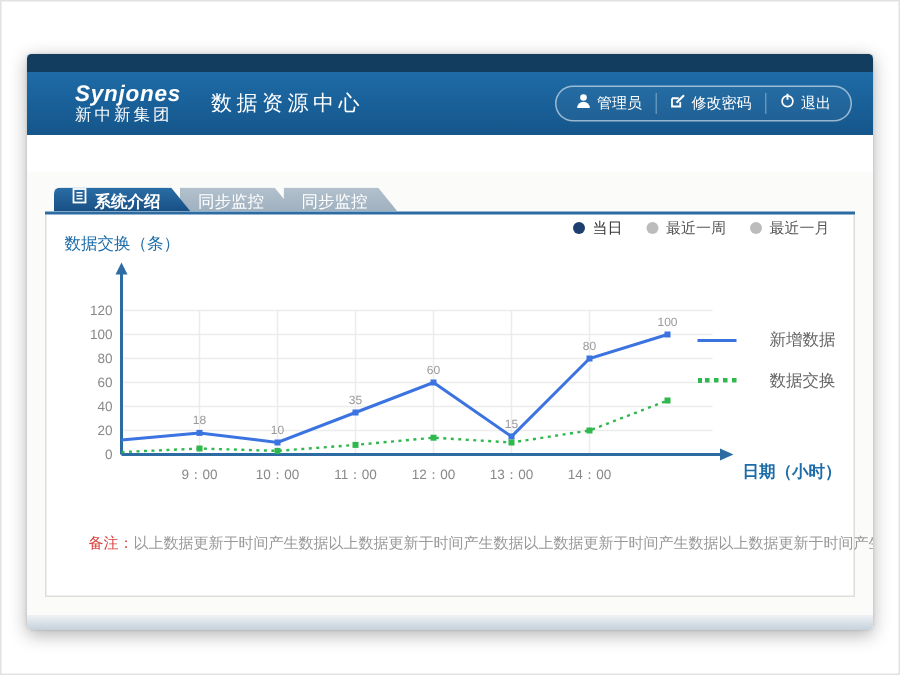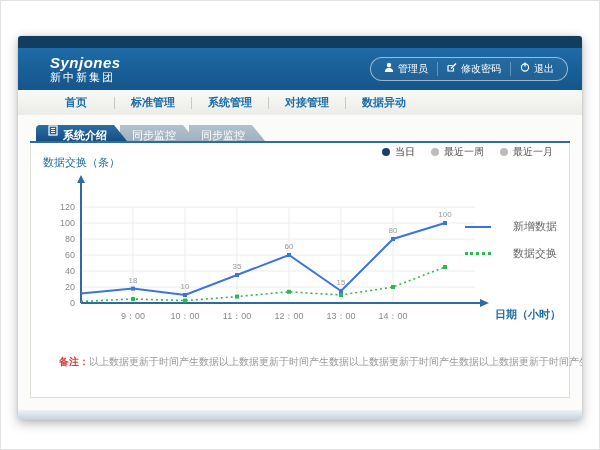--- a/index.html
+++ b/index.html
@@ -41,36 +41,37 @@
   
   .ylabel{position:absolute;left:12px;top:12px;font-size:11px;font-weight:normal;color:#1b6ca8}
   .chart-svg{position:absolute;left:10px;top:30px}
   .xlabel{position:absolute;right:8px;top:164px;font-size:11px;font-weight:bold;color:#1b6ca8}
   .legend{position:absolute;right:12px;top:76px;display:flex;flex-direction:column;gap:12px}
   .legend-item{display:flex;align-items:center;gap:22px;font-size:11px;color:#666;cursor:pointer}
   .legend-swatch{width:26px;height:0;border-top:2px solid #3b73e0}
   .legend-swatch.dotted{border-top-style:dotted;border-top-width:3px;border-top-color:#2eb84d}
   
   .note{position:absolute;left:28px;top:212px;font-size:10px;color:#999;white-space:nowrap}
-  .note-prefix{color:#d9403c;font-weight:bold}
+  .note-prefix{color:#d9403c;font-weight:normal}
   .win-footer{position:absolute;left:0;right:0;bottom:0;height:10px;background:linear-gradient(#eef2f5,#c6d1da)}
 </style>
 </head>
 <body>
 
 <div class="page-frame"></div>
 
 <div class="window">
   <div class="topstrip"></div>
 
   <div class="header">
     <div class="logo">
       <span class="logo-en">Synjones</span>
       <span class="logo-cn">新中新集团</span>
     </div>
+    <div class="app-title">数据资源中心</div>
 
     <div class="user-pill">
       <div class="user-item">
         <svg class="uicon" viewBox="0 0 10 10">
           <circle cx="5" cy="3" r="2.2" fill="#fff"></circle>
             <path d="M0.8 10 a4.2 4.2 0 0 1 8.4 0 Z" fill="#fff"></path>
         </svg>
         <span>管理员</span>
       </div>
       <div class="user-item">
@@ -83,31 +84,20 @@
       <div class="user-item">
         <svg class="uicon" viewBox="0 0 10 10">
           <circle cx="5" cy="5.5" r="3.6" stroke="#fff" fill="none" stroke-width="1.1"></circle>
           <line x1="5" y1="0.5" x2="5" y2="4.5" stroke="#fff" stroke-width="1.3"></line>
         </svg>
         <span>退出</span>
       </div>
     </div>
   </div>
 
-  <div class="navbar">
-    <div class="nav-item">首页</div>
-    <div class="nav-sep"></div>
-    <div class="nav-item">标准管理</div>
-    <div class="nav-sep"></div>
-    <div class="nav-item">系统管理</div>
-    <div class="nav-sep"></div>
-    <div class="nav-item">对接管理</div>
-    <div class="nav-sep"></div>
-    <div class="nav-item">数据异动</div>
-  </div>
 
   <div class="content">
     <div class="tabs">
       <div class="tab active">
         <svg width="10" height="11" viewBox="0 0 10 11">
           <rect x="1" y="1" width="8" height="9" fill="none" stroke="#fff" stroke-width="1.2"></rect>
           <line x1="3" y1="3.5" x2="7" y2="3.5" stroke="#fff"></line>
             <line x1="3" y1="5.5" x2="7" y2="5.5" stroke="#fff"></line>
             <line x1="3" y1="7.5" x2="7" y2="7.5" stroke="#fff"></line>
         </svg>

